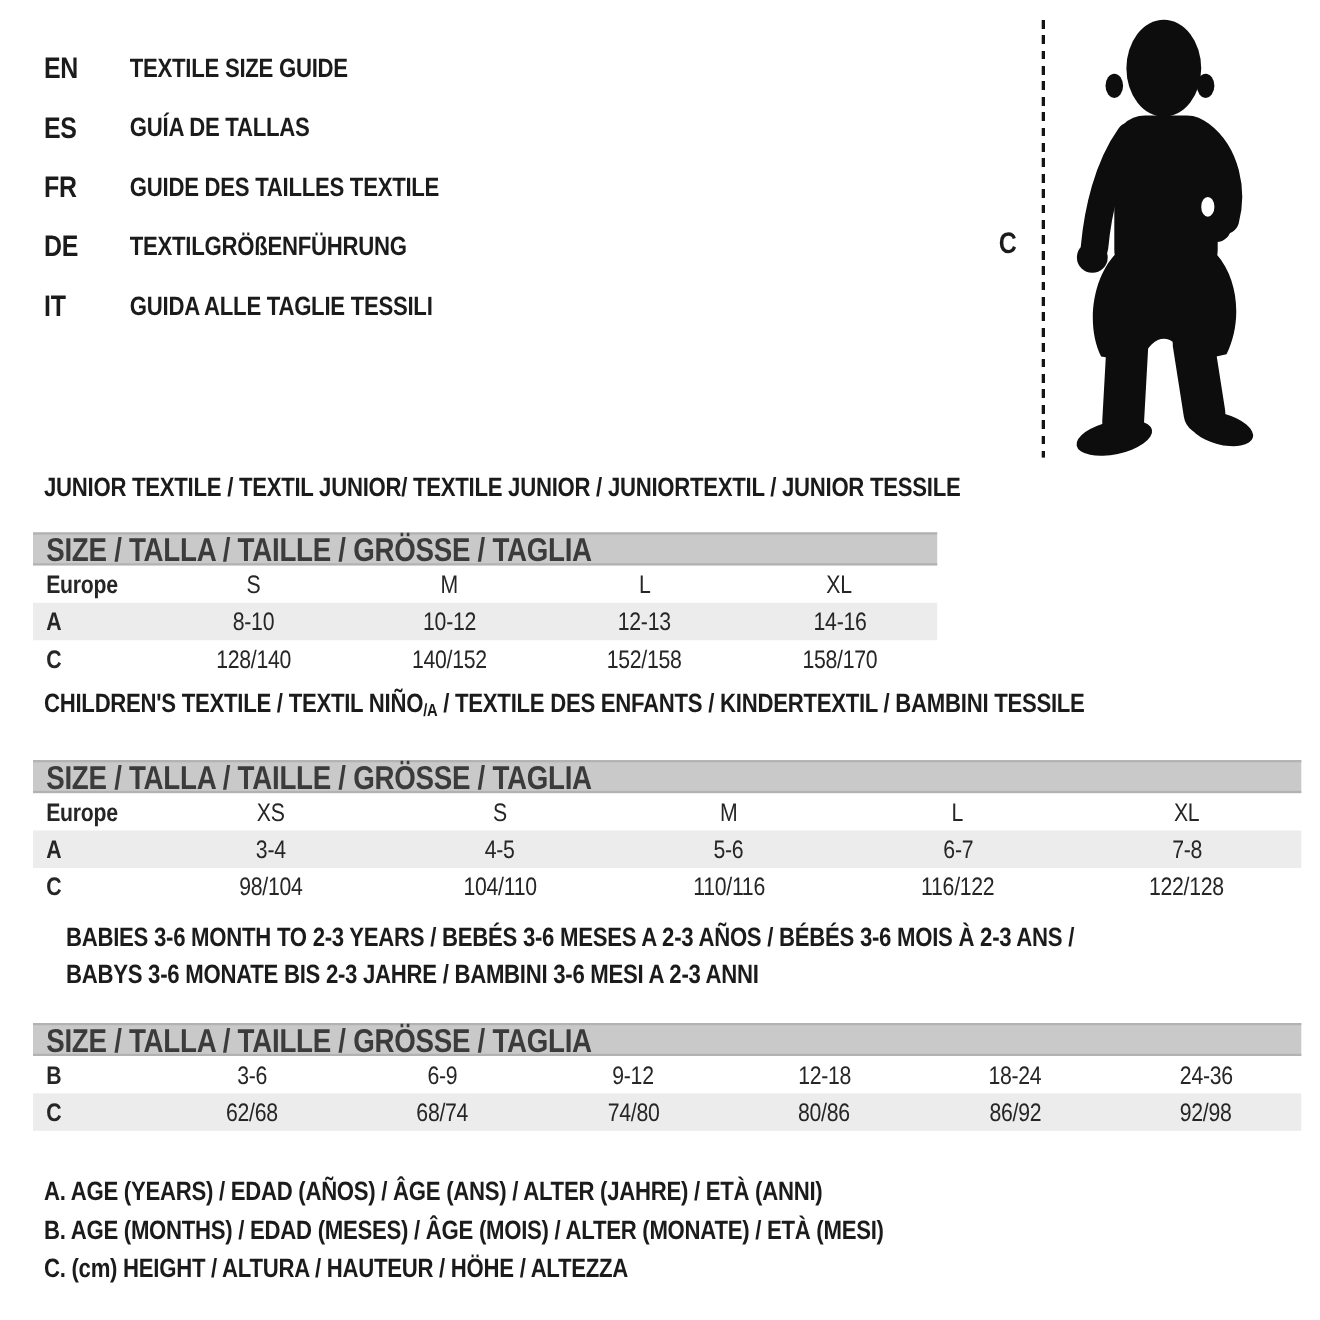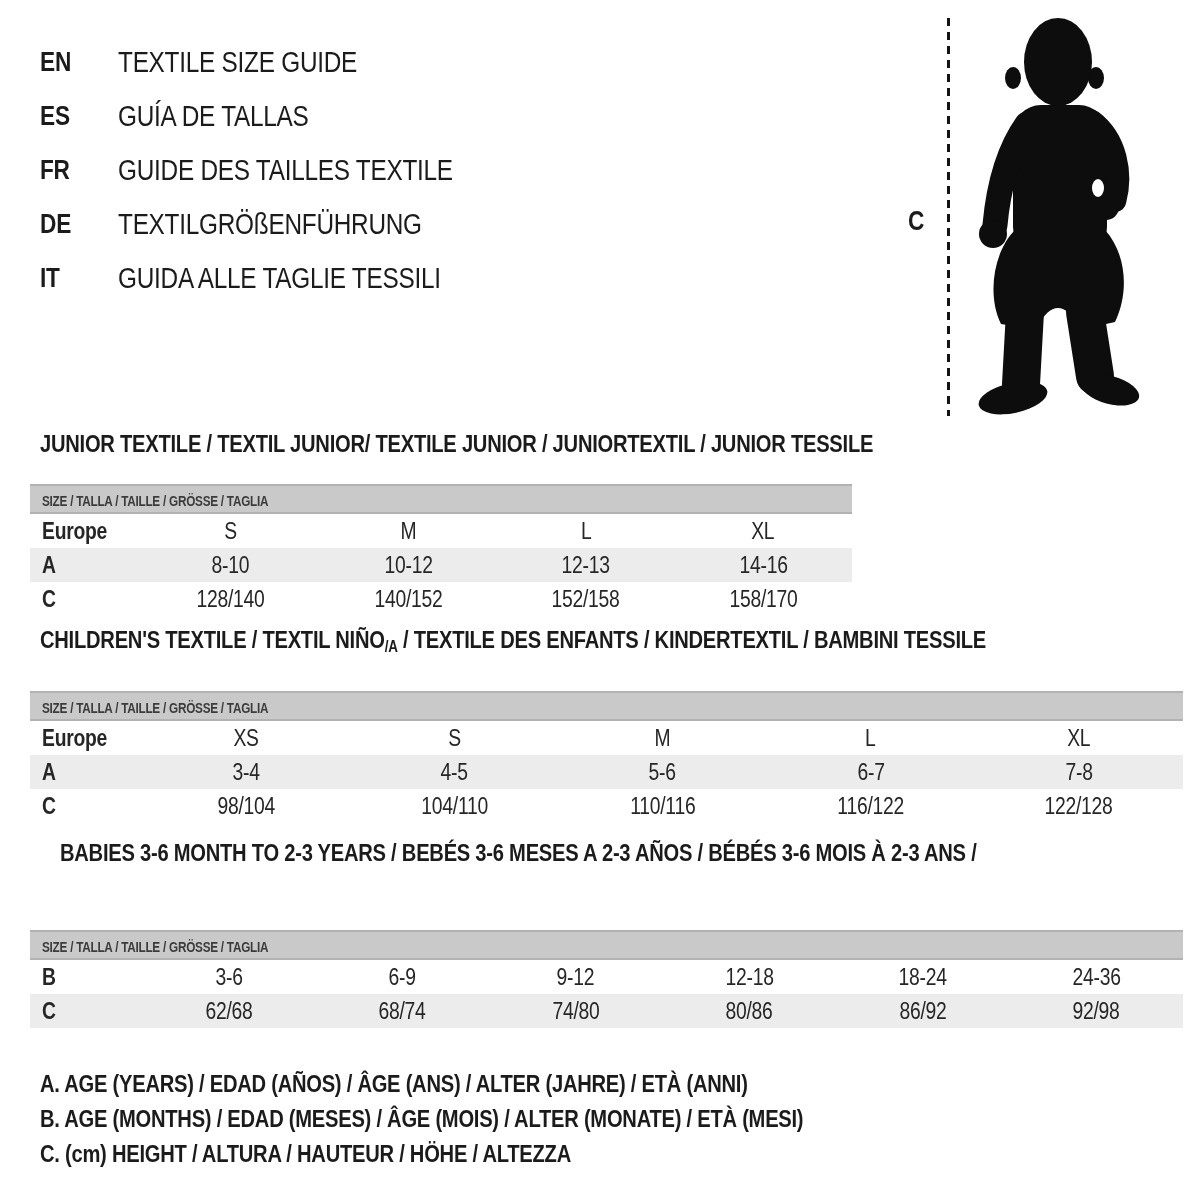--- a/index.html
+++ b/index.html
@@ -21,38 +21,38 @@
   .canvas{position:absolute;left:0;top:0;width:1200px;height:1200px;}
 
   
   .cond{display:inline-block;transform:scaleX(.84);transform-origin:0 50%;white-space:nowrap;letter-spacing:-.3px;}
   .condc{transform-origin:50% 50%;}
 
   
   .lang-block{position:absolute;left:40px;top:26px;}
   .lang-row{display:flex;height:35px;align-items:center;margin-top:19px;}
   .lang-code{width:78px;font-weight:700;font-size:27px;}
-  .lang-label{font-weight:400;font-size:29px;}
+  .lang-label{font-weight:700;font-size:24px;}
 
   
   .figure-wrap{position:absolute;left:900px;top:0;width:300px;height:430px;}
   .measure-line{position:absolute;left:47px;top:18px;width:3px;height:398px;
     background:repeating-linear-gradient(to bottom,#141414 0 8px,transparent 8px 14px);}
   .measure-label{position:absolute;left:8px;top:206px;font-size:27px;font-weight:700;}
   .silhouette-svg{position:absolute;left:65px;top:12px;}
 
   
   .section-title{position:absolute;left:40px;font-weight:700;font-size:24px;}
   .title-sub{font-size:16px;vertical-align:-4px;font-weight:700;}
 
   
   .size-table{position:absolute;left:30px;font-size:23px;color:var(--table-text);}
   .size-bar{height:30px;line-height:30px;background:var(--header-bar-bg);
     border-top:2px solid var(--header-bar-edge);border-bottom:2px solid var(--header-bar-edge);
-    padding-left:12px;font-weight:700;font-size:14px;color:var(--header-bar-text);box-sizing:border-box;}
+    padding-left:12px;font-weight:700;font-size:30px;color:var(--header-bar-text);box-sizing:border-box;}
   .trow{display:flex;height:34px;align-items:center;}
   .trow.hl{background:var(--row-highlight);}
   .tlabel{width:112px;padding-left:12px;box-sizing:border-box;flex:0 0 auto;font-weight:bold;}
   .tcell{flex:1;text-align:center;}
 
   .w-junior{width:822px;}
   .w-wide{width:1153px;}
 
   
   .babies-title{position:absolute;left:40px;font-weight:700;font-size:24px;line-height:34px;margin-left:20px;}
@@ -177,20 +177,21 @@
       <span class="tcell"><span class="cond condc">98/104</span></span>
       <span class="tcell"><span class="cond condc">104/110</span></span>
       <span class="tcell"><span class="cond condc">110/116</span></span>
       <span class="tcell"><span class="cond condc">116/122</span></span>
       <span class="tcell"><span class="cond condc">122/128</span></span>
     </div>
   </div>
 
   <div class="babies-title" style="top:836px;">
     <div><span class="cond">BABIES 3-6 MONTH TO 2-3 YEARS / BEBÉS 3-6 MESES A 2-3 AÑOS / BÉBÉS 3-6 MOIS À 2-3 ANS /</span></div>
+    <div><span class="cond">BABYS 3-6 MONATE BIS 2-3 JAHRE / BAMBINI 3-6 MESI A 2-3 ANNI</span></div>
   </div>
   <div class="size-table w-wide" style="top:930px;">
     <div class="size-bar">
       <span class="cond">SIZE / TALLA / TAILLE / GRÖSSE / TAGLIA</span>
     </div>
     <div class="trow">
       <span class="tlabel"><span class="cond">B</span></span>
       <span class="tcell"><span class="cond condc">3-6</span></span>
       <span class="tcell"><span class="cond condc">6-9</span></span>
       <span class="tcell"><span class="cond condc">9-12</span></span>

